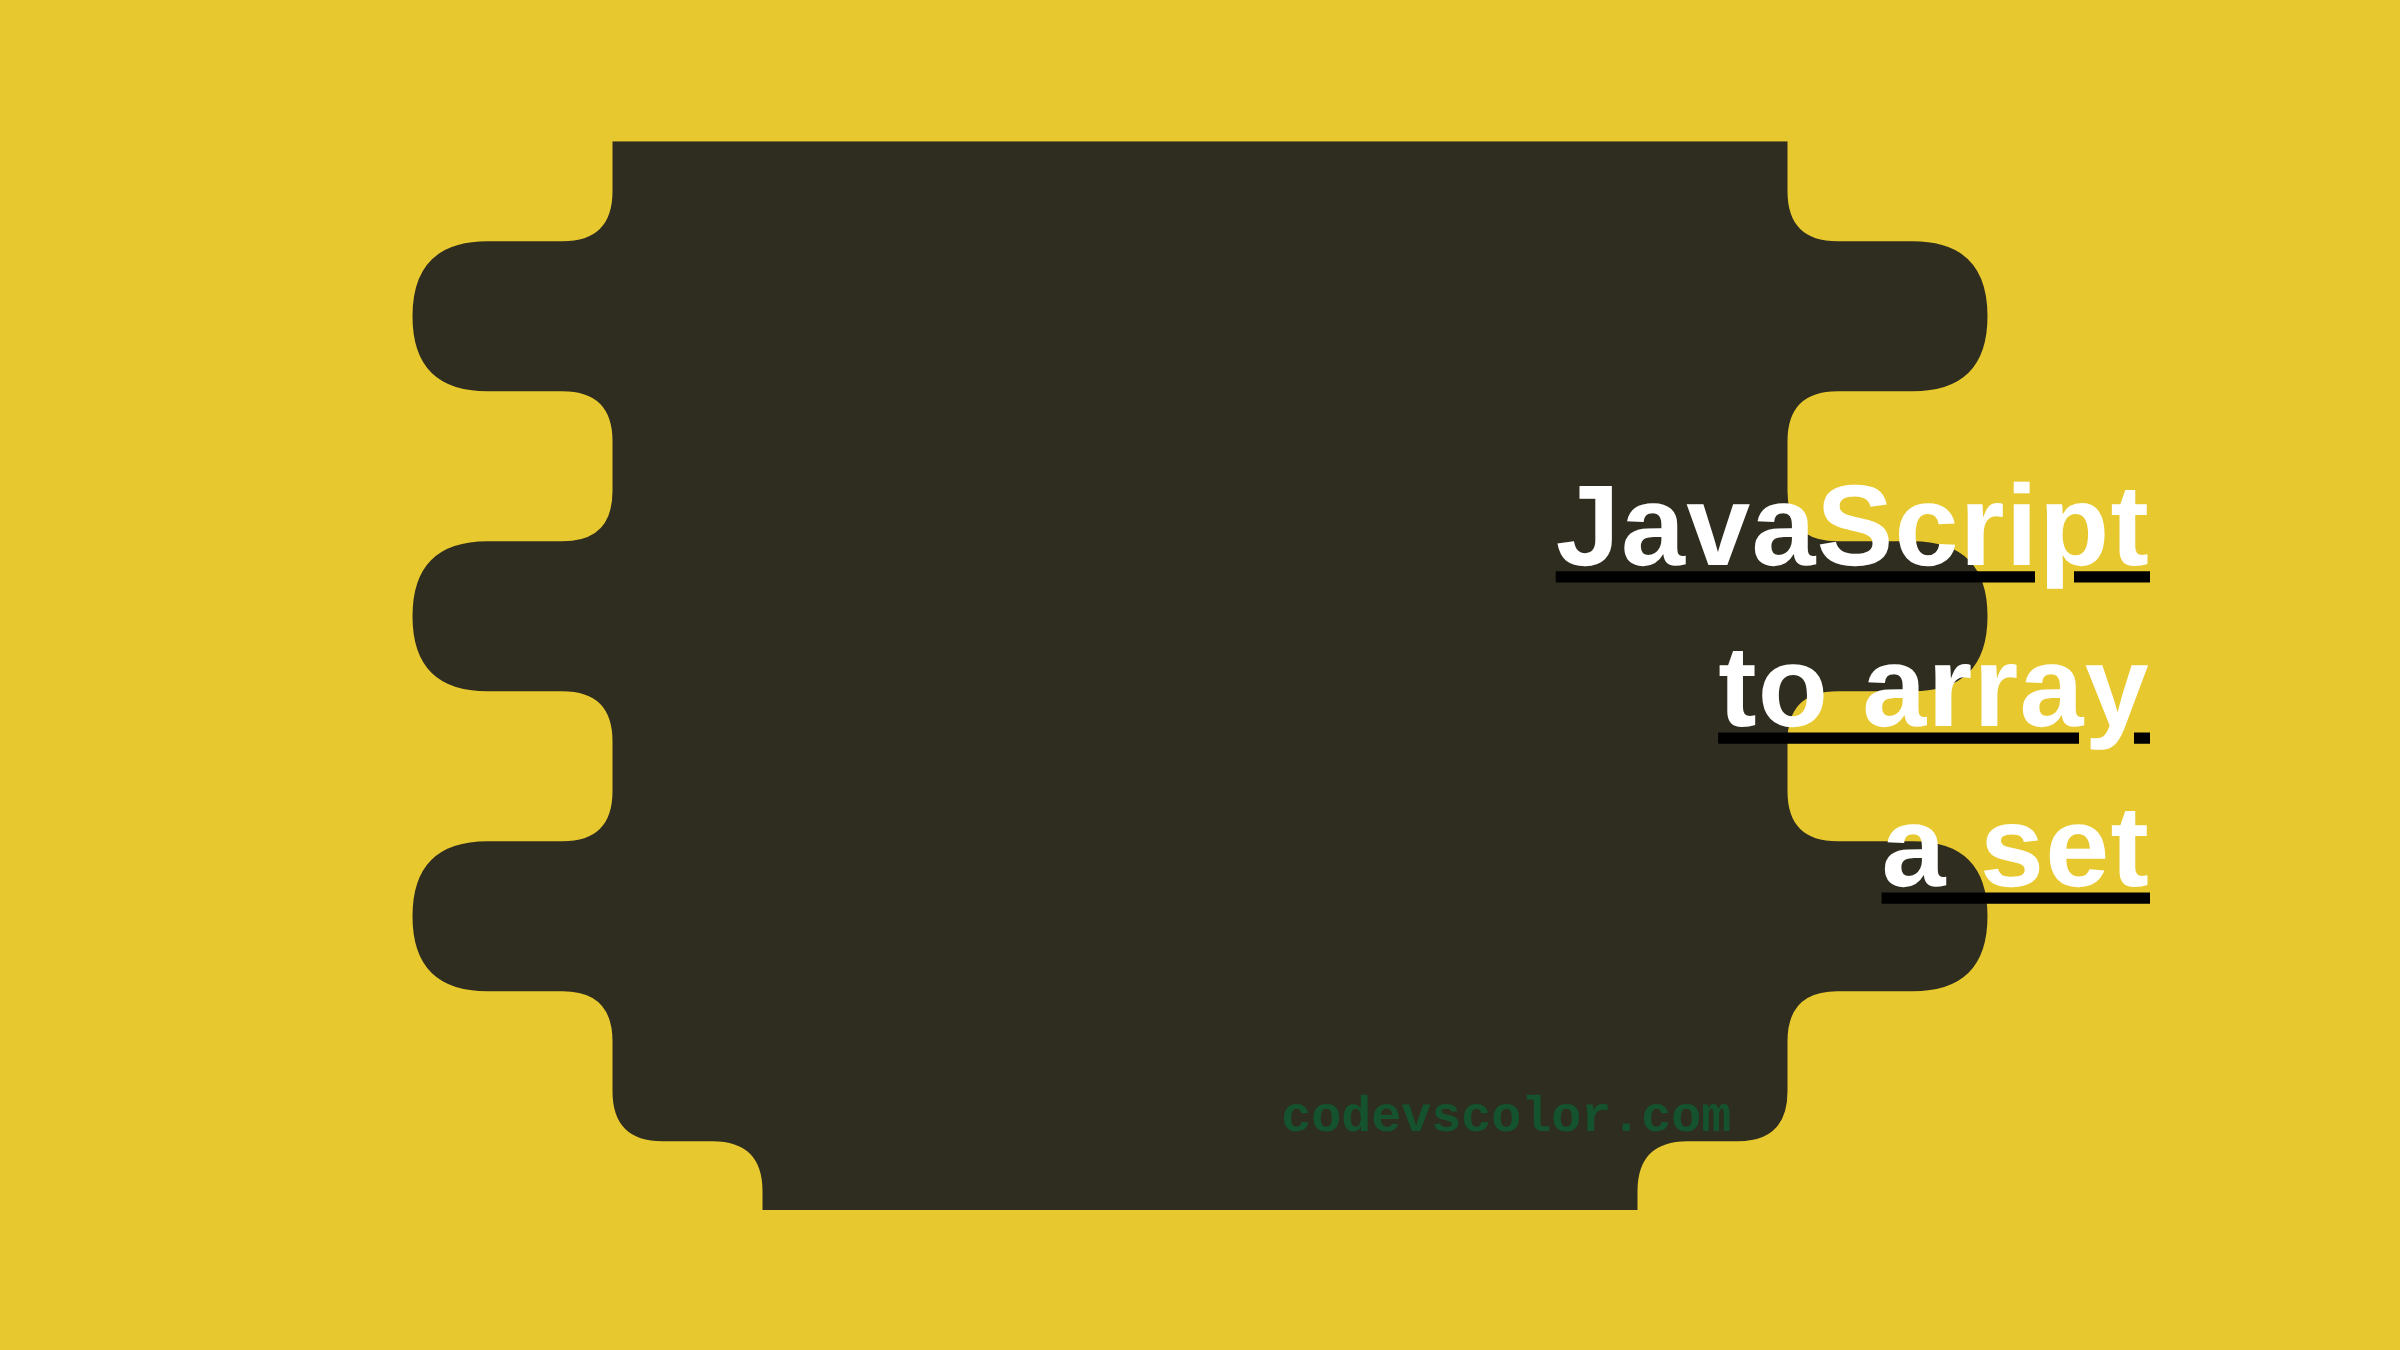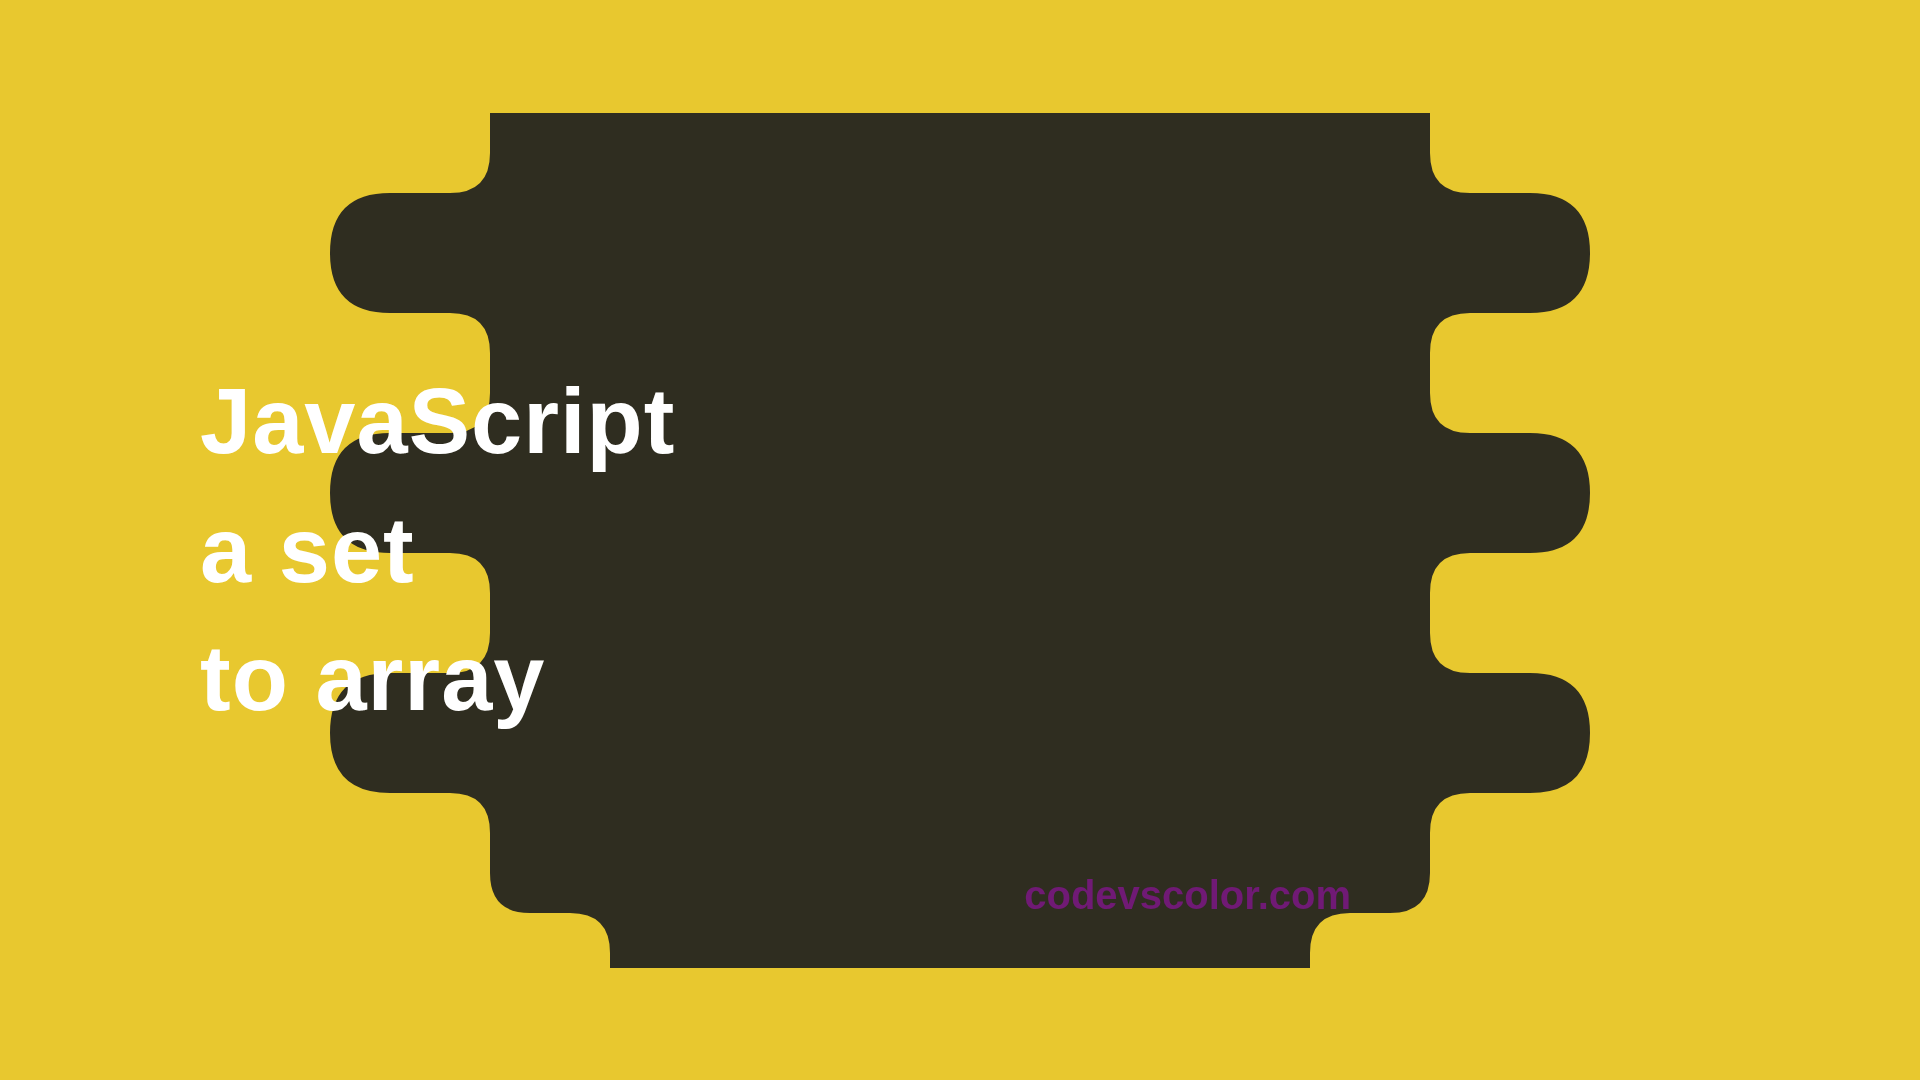--- a/index.html
+++ b/index.html
@@ -29,39 +29,41 @@
     .blob {
       position: absolute;
       top: 0;
       left: 110px;
       width: 1300px;
       height: 855px;
     }
     .content {
       position: relative;
       z-index: 2;
-      text-align: left;
+      text-align: right;
       width: 100%;
       padding-top: 20px;
+      text-decoration: underline;
     }
     .title {
       color: #ffffff;
       font-size: 92px;
       font-weight: 700;
       line-height: 1.4;
       letter-spacing: 1px;
     }
     .website {
       position: absolute;
       bottom: 50px;
-      right: 369px;
-      color: #701a75;
+      right: 335px;
+      color: #14532d;
       font-size: 40px;
       font-weight: 700;
       z-index: 2;
+      font-family: Liberation Mono, monospace;
     }
   </style>
 </head>
 <body>
 
 <div class="card">
   <svg class="blob" viewBox="0 0 1300 855" preserveAspectRatio="none">
     <path fill="#2f2d20" d="
       M 180 0
       L 180 40
@@ -116,18 +118,18 @@
       Q 1280 80 1220 80
       L 1160 80
       Q 1120 80 1120 40
       L 1120 0
       Z
     "></path>
   </svg>
   <div class="content">
     <div class="title">
       <div>JavaScript</div>
+      <div>to array</div>
       <div>a set</div>
-      <div>to array</div>
     </div>
   </div>
   <div class="website">codevscolor.com</div>
 </div>
 
 </body></html>

